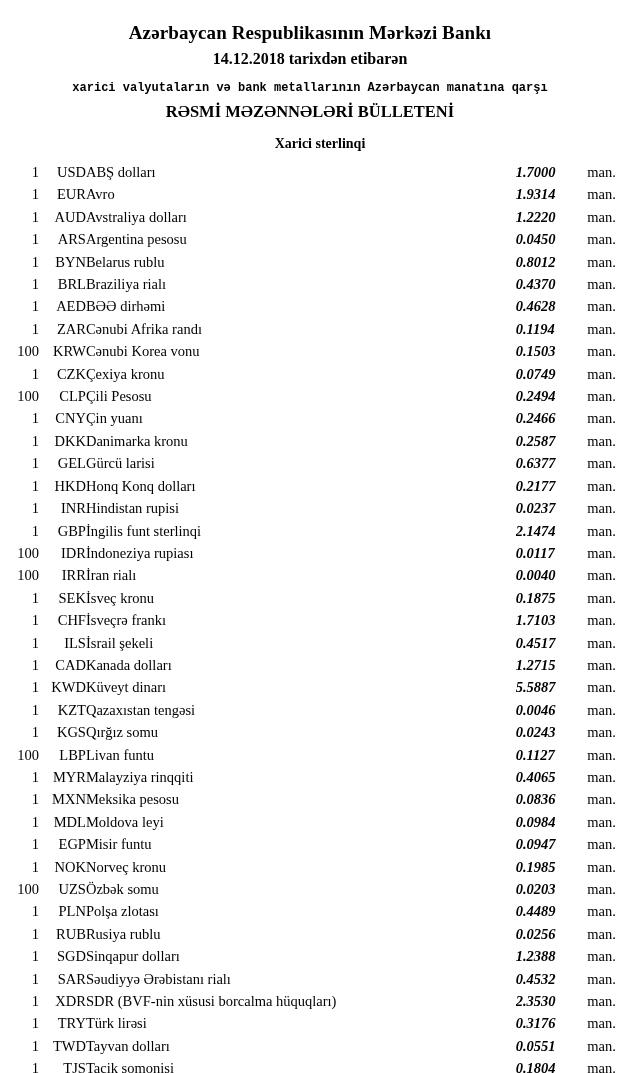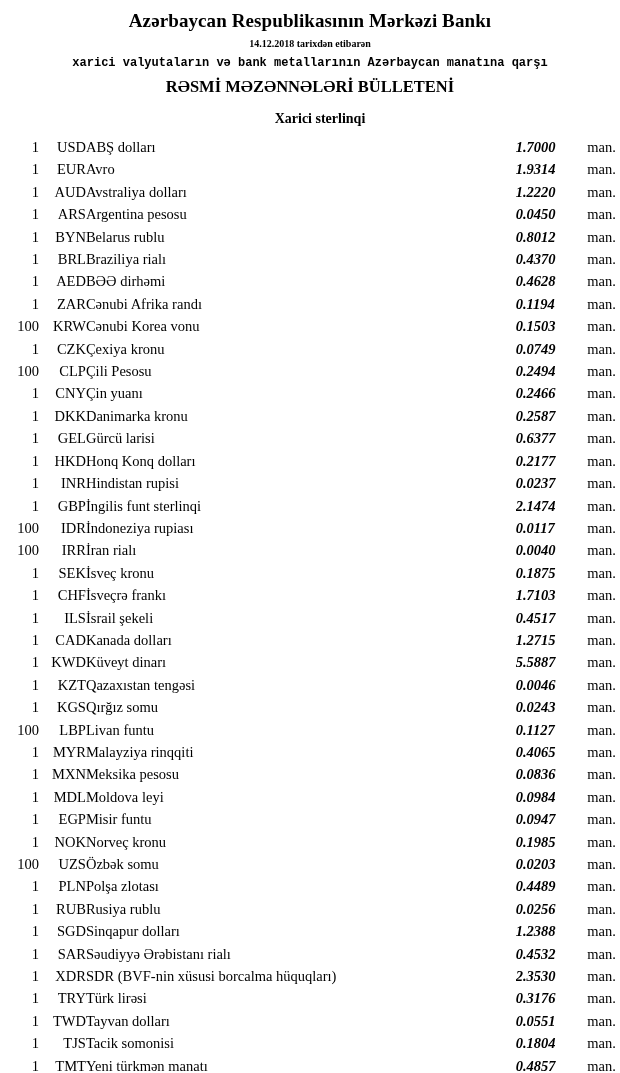--- a/index.html
+++ b/index.html
@@ -12,38 +12,38 @@
     height: 1073px;
     font-family: "Liberation Serif", serif;
     color: #000000;
     overflow: hidden;
   }
   .page {
     width: 620px;
     height: 1073px;
     position: relative;
     box-sizing: border-box;
-    padding: 4px 0 0 0;
+    padding: 16px 0 0 0;
   }
   .header {
     text-align: center;
   }
   .bank-title {
     font-family: "Liberation Serif", serif;
     font-weight: bold;
     font-size: 19px;
     letter-spacing: 0.1px;
     margin-top: 6px;
     margin-bottom: 6px;
   }
   .date-line {
     font-family: "Liberation Serif", serif;
     font-weight: bold;
-    font-size: 10px;
-    margin-bottom: 7px;
+    font-size: 16px;
+    margin-bottom: 13px;
   }
   .subtitle-line {
     font-family: Liberation Mono, monospace;
     font-weight: bold;
     font-size: 12px;
     margin-bottom: 7px;
   }
   .bulletin-line {
     font-family: "Liberation Serif", serif;
     font-weight: bold;

